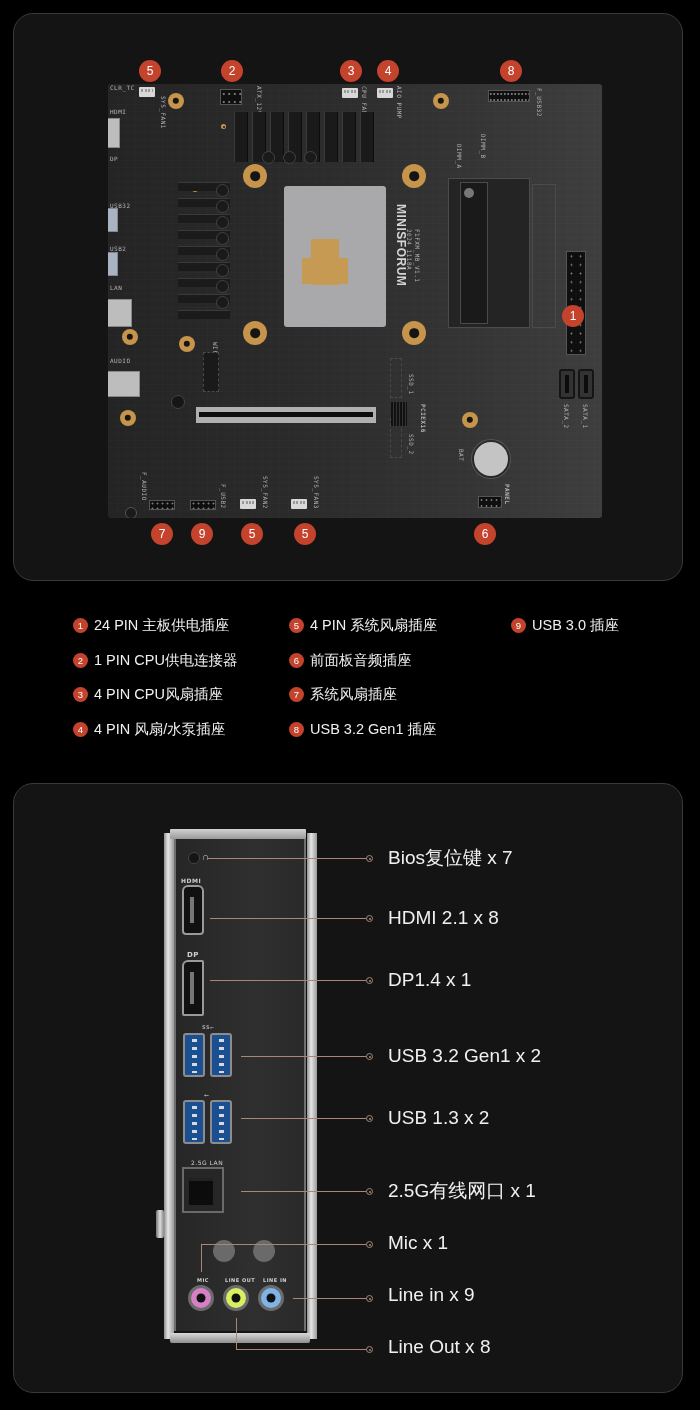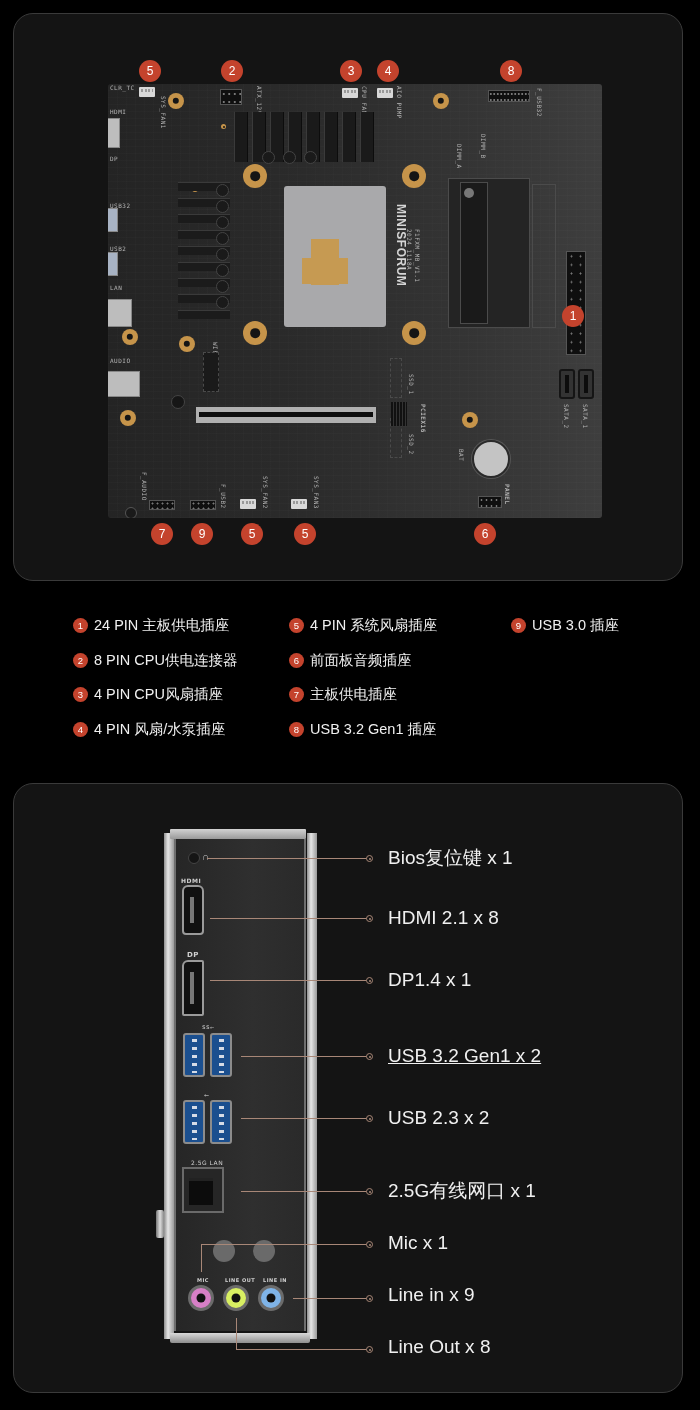--- a/index.html
+++ b/index.html
@@ -228,41 +228,41 @@
 <div class="badge" style="left:294px;top:523px;">5</div>
 <div class="badge" style="left:474px;top:523px;">6</div>
 
 <div class="legend">
   <div class="legend-item" style="left:0;top:0;">
     <span class="legend-num">1</span>
     <span>24 PIN 主板供电插座</span>
   </div>
   <div class="legend-item" style="left:0;top:35px;">
     <span class="legend-num">2</span>
-    <span>8 PIN CPU供电连接器</span>
+    <span>1 PIN CPU供电连接器</span>
   </div>
   <div class="legend-item" style="left:0;top:69px;">
     <span class="legend-num">3</span>
     <span>4 PIN CPU风扇插座</span>
   </div>
   <div class="legend-item" style="left:0;top:104px;">
     <span class="legend-num">4</span>
     <span>4 PIN 风扇/水泵插座</span>
   </div>
   <div class="legend-item" style="left:216px;top:0;">
     <span class="legend-num">5</span>
     <span>4 PIN 系统风扇插座</span>
   </div>
   <div class="legend-item" style="left:216px;top:35px;">
     <span class="legend-num">6</span>
     <span>前面板音频插座</span>
   </div>
   <div class="legend-item" style="left:216px;top:69px;">
     <span class="legend-num">7</span>
-    <span>主板供电插座</span>
+    <span>系统风扇插座</span>
   </div>
   <div class="legend-item" style="left:216px;top:104px;">
     <span class="legend-num">8</span>
     <span>USB 3.2 Gen1 插座</span>
   </div>
   <div class="legend-item" style="left:438px;top:0;">
     <span class="legend-num">9</span>
     <span>USB 3.0 插座</span>
   </div>
 </div>
@@ -320,21 +320,21 @@
 <div class="leader-dot" style="left:366px;top:1188px;"></div>
 <div class="leader-v" style="left:201px;top:1244px;height:28px;"></div>
 <div class="leader" style="left:201px;top:1244px;width:168px;"></div>
 <div class="leader-dot" style="left:366px;top:1241px;"></div>
 <div class="leader" style="left:293px;top:1298px;width:76px;"></div>
 <div class="leader-dot" style="left:366px;top:1295px;"></div>
 <div class="leader-v" style="left:236px;top:1318px;height:31px;"></div>
 <div class="leader" style="left:236px;top:1349px;width:133px;"></div>
 <div class="leader-dot" style="left:366px;top:1346px;"></div>
 
-<div class="io-text" style="top:846px;">Bios复位键 x 1</div>
+<div class="io-text" style="top:846px;">Bios复位键 x 7</div>
 <div class="io-text" style="top:906px;">HDMI 2.1 x 8</div>
 <div class="io-text" style="top:968px;">DP1.4 x 1</div>
-<div class="io-text" style="top:1044px;text-decoration:underline;">USB 3.2 Gen1 x 2</div>
-<div class="io-text" style="top:1106px;">USB 2.3 x 2</div>
+<div class="io-text" style="top:1044px;">USB 3.2 Gen1 x 2</div>
+<div class="io-text" style="top:1106px;">USB 1.3 x 2</div>
 <div class="io-text" style="top:1179px;">2.5G有线网口 x 1</div>
 <div class="io-text" style="top:1231px;">Mic x 1</div>
 <div class="io-text" style="top:1283px;">Line in x 9</div>
 <div class="io-text" style="top:1335px;">Line Out x 8</div>
 
 </body></html>

